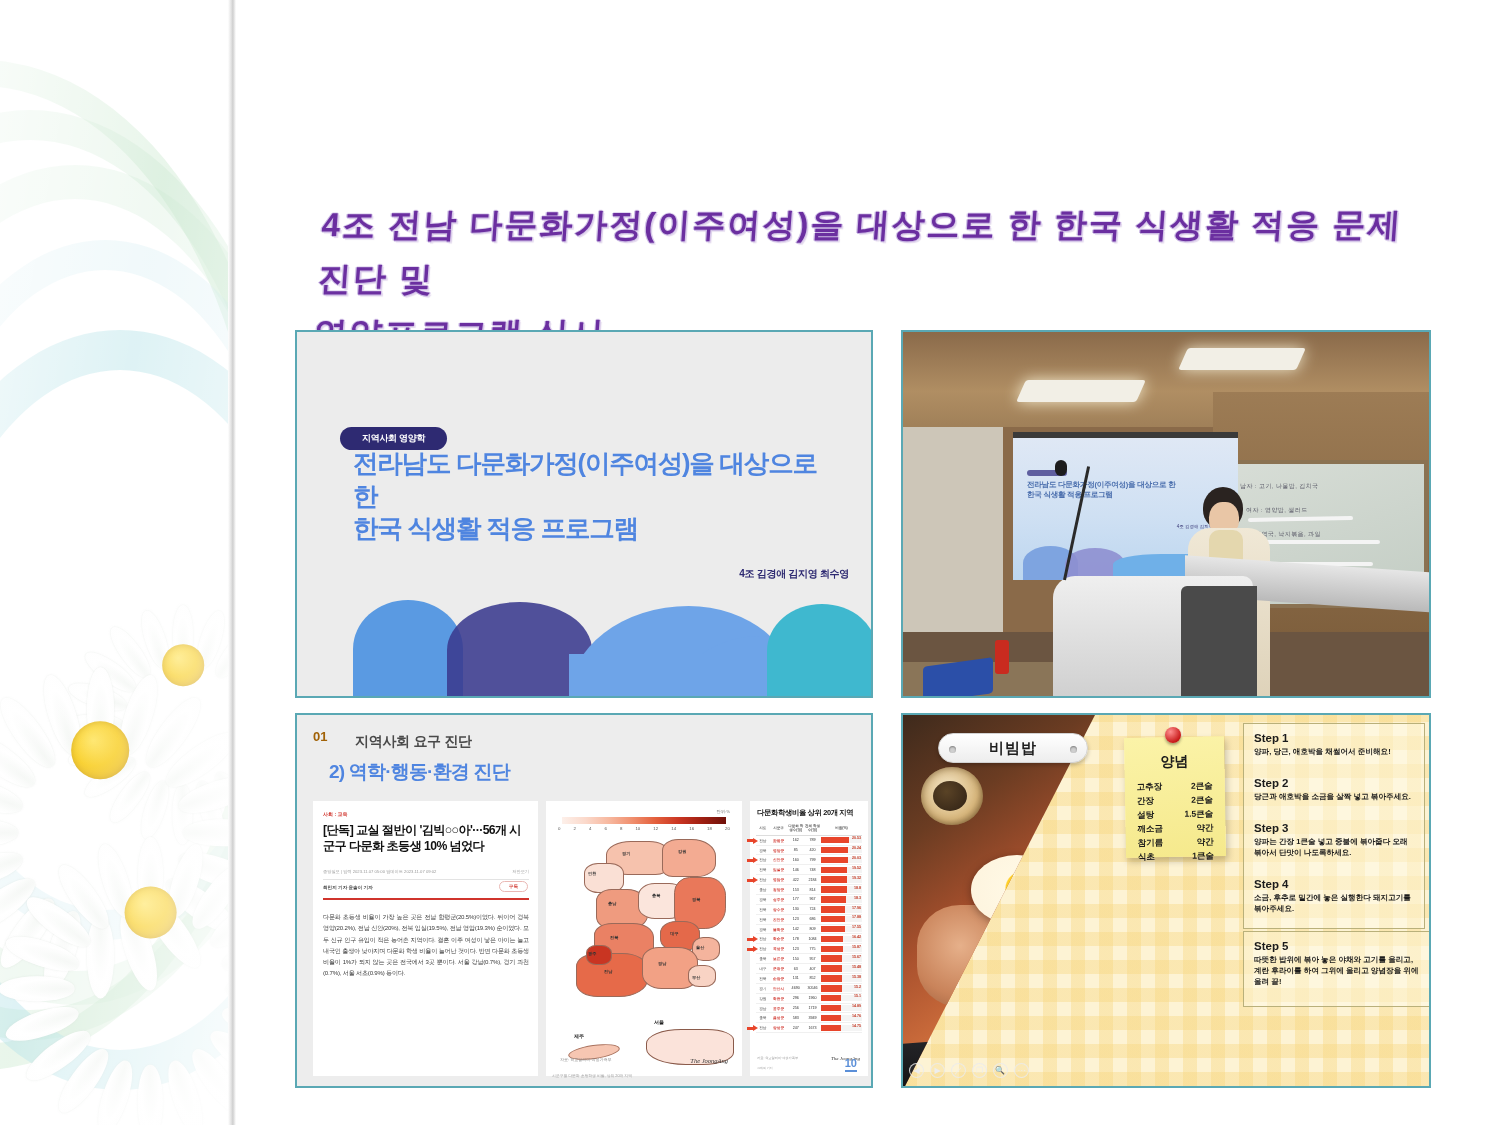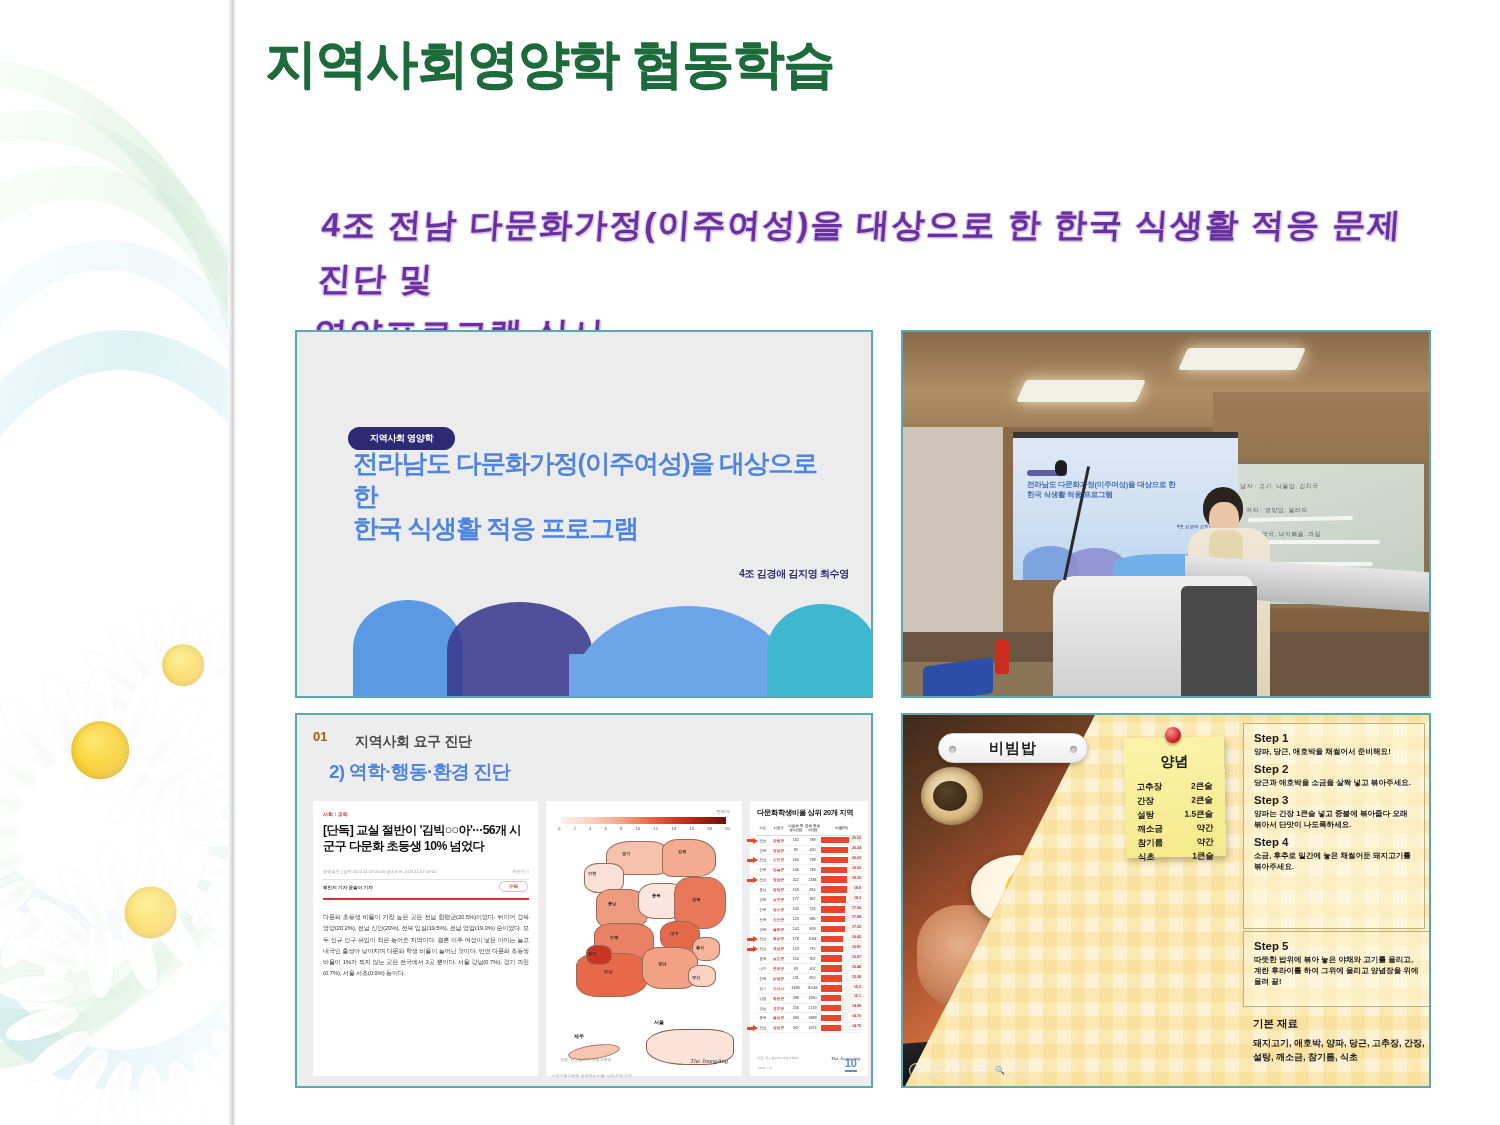--- a/index.html
+++ b/index.html
@@ -96,21 +96,21 @@
     position:absolute; border:2px solid #5aa8b4; overflow:hidden; background:#eceded;
   }
   #panel-slide1 { left:0;   top:0;   width:578px; height:368px; }
   #panel-photo  { left:606px;top:0;  width:530px; height:368px; background:#2b2b2b;}
   #panel-slide2 { left:0;   top:383px;width:578px;height:375px; }
   #panel-recipe { left:606px;top:383px;width:530px;height:375px; background:#000;}
 
   
   #s1-bg { position:absolute; inset:0; background:#ececec; }
   #s1-badge {
-    position:absolute; left:51px; top:95px;
+    position:absolute; left:43px; top:95px;
     background:#2e2a72; color:#fff; font-size:9px; font-weight:bold;
     padding:5px 22px; border-radius:20px; letter-spacing:-.3px;
   }
   #s1-title {
     position:absolute; left:56px; top:115px; width:490px;
     color:#4f85e0; font-size:25.5px; font-weight:bold; line-height:1.28;
     letter-spacing:-1.2px;
   }
   #s1-authors {
     position:absolute; right:22px; top:235px;
@@ -304,21 +304,21 @@
     background:radial-gradient(circle at 34% 30%, #ff8f8f, #c81a1a 70%, #8d0f0f);
     box-shadow:0 2px 3px rgba(0,0,0,.35); z-index:3;}
   #rec-note-title { text-align:center; margin-top:16px; font-size:14px; font-weight:bold; color:#1b1b1b;}
   #rec-note-list { margin:8px 12px 0 12px; font-size:8.5px; color:#1b1b1b; }
   #rec-note-list .row { display:flex; justify-content:space-between; line-height:1.65; font-weight:bold;}
 
   #rec-steps {
     position:absolute; left:340px; top:8px; width:182px; height:206px;
     border:1.5px solid #b9b07a; background:rgba(255,253,235,.45); padding:8px 10px;
   }
-  .step-h { font-size:11.5px; font-weight:bold; color:#1b1b1b; margin-top:6px;}
+  .step-h { font-size:11.5px; font-weight:bold; color:#1b1b1b; margin-top:20px;}
   .step-h:first-child{ margin-top:0; }
   .step-b { font-size:7.6px; color:#1b1b1b; line-height:1.45; margin-top:2px; font-weight:bold;}
   #rec-step5-box {
     position:absolute; left:340px; top:216px; width:190px; height:76px;
     border:1.5px solid #b9b07a; background:rgba(255,253,235,.45); padding:8px 10px;
   }
   #rec-ing { position:absolute; left:350px; top:302px; width:172px; }
   #rec-ing-h { font-size:10.5px; font-weight:bold; color:#1b1b1b;}
   #rec-ing-b { font-size:9px; font-weight:bold; color:#1b1b1b; line-height:1.6; margin-top:5px;}
 
@@ -408,21 +408,20 @@
         <div class="petal" style="--pw: 24.75px; --ph: 75.9px; transform: rotate(324deg) translateY(-75.9px);"></div>
         <div class="petal" style="--pw: 24.75px; --ph: 75.9px; transform: rotate(342deg) translateY(-75.9px);"></div>
         <div class="core" style="width: 52.8px; height: 52.8px;"></div>
       </div>
 
     <div id="band-haze"></div>
     <div id="band-divider"></div>
   </div>
 
   <div id="header">
-    <div id="main-title">지역사회영양학 협동학습</div>
   </div>
 
   <div id="purple-head">
     <span>4조 전남 다문화가정(이주여성)을 대상으로 한 한국 식생활 적응 문제 진단 및</span>
     <span id="purple-line2">영양프로그램 실시</span>
   </div>
 
   <div id="grid">
 
     <div class="panel" id="panel-slide1">
@@ -882,31 +881,27 @@
       </div>
 
       <div id="rec-steps">
           <div class="step-h">Step 1</div>
           <div class="step-b">양파, 당근, 애호박을 채썰어서 준비해요!</div>
           <div class="step-h">Step 2</div>
           <div class="step-b">당근과 애호박을 소금을 살짝 넣고 볶아주세요.</div>
           <div class="step-h">Step 3</div>
           <div class="step-b">양파는 간장 1큰술 넣고 중불에 볶아줍다 오래 볶아서 단맛이 나도록하세요.</div>
           <div class="step-h">Step 4</div>
-          <div class="step-b">소금, 후추로 밑간에 놓은 채썰어둔 돼지고기를 볶아주세요.</div>
+          <div class="step-b">소금, 후추로 밑간에 놓은 실행한다 돼지고기를 볶아주세요.</div>
         </div>
       <div id="rec-step5-box">
           <div class="step-h">Step 5</div>
           <div class="step-b">따뜻한 밥위에 볶아 놓은 야채와 고기를 올리고, 계란 후라이를 하여 그위에 올리고 양념장을 위에 올려 끝!</div>
         </div>
 
-      <div id="rec-ing">
-        <div id="rec-ing-h">기본 재료</div>
-        <div id="rec-ing-b">돼지고기, 애호박, 양파, 당근, 고추장, 간장, 설탕, 깨소금, 참기름, 식초</div>
-      </div>
 
       <div id="rec-toolbar">
           <div class="tool">◀</div>
           <div class="tool">▶</div>
           <div class="tool">／</div>
           <div class="tool">❐</div>
           <div class="tool">🔍</div>
           <div class="tool">⋯</div>
         </div>
     </div>

